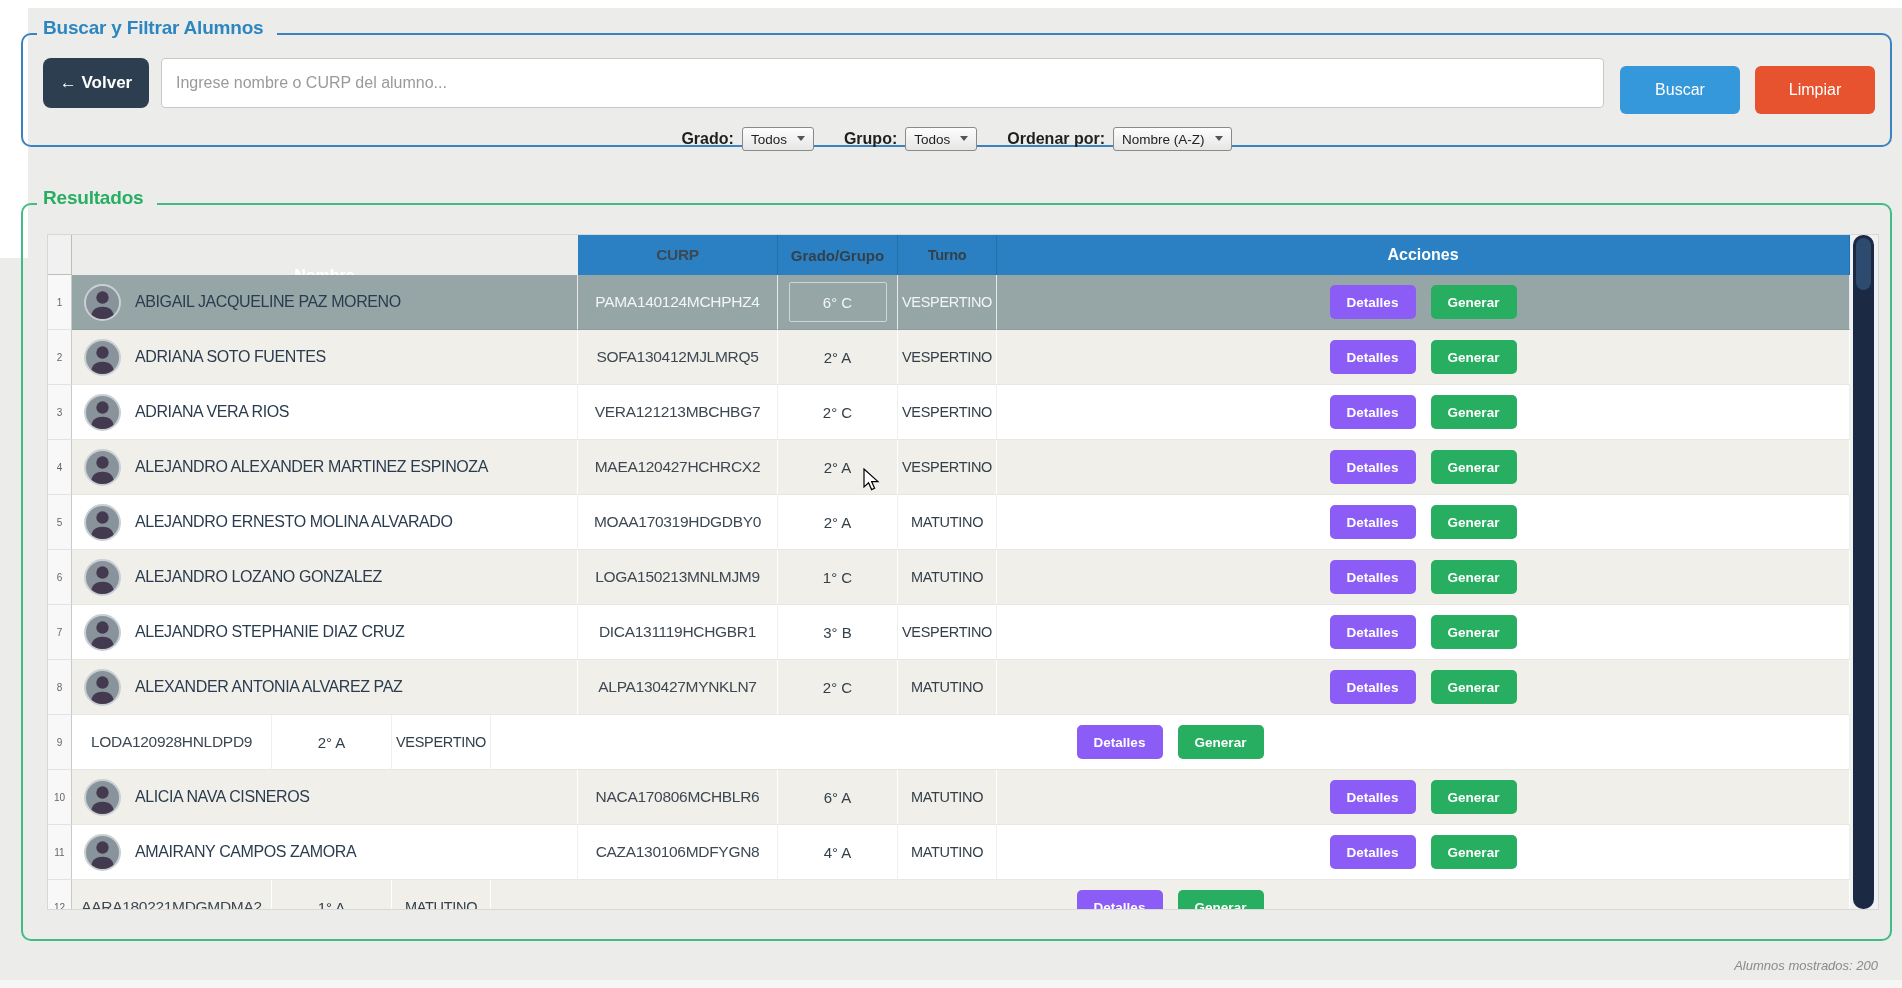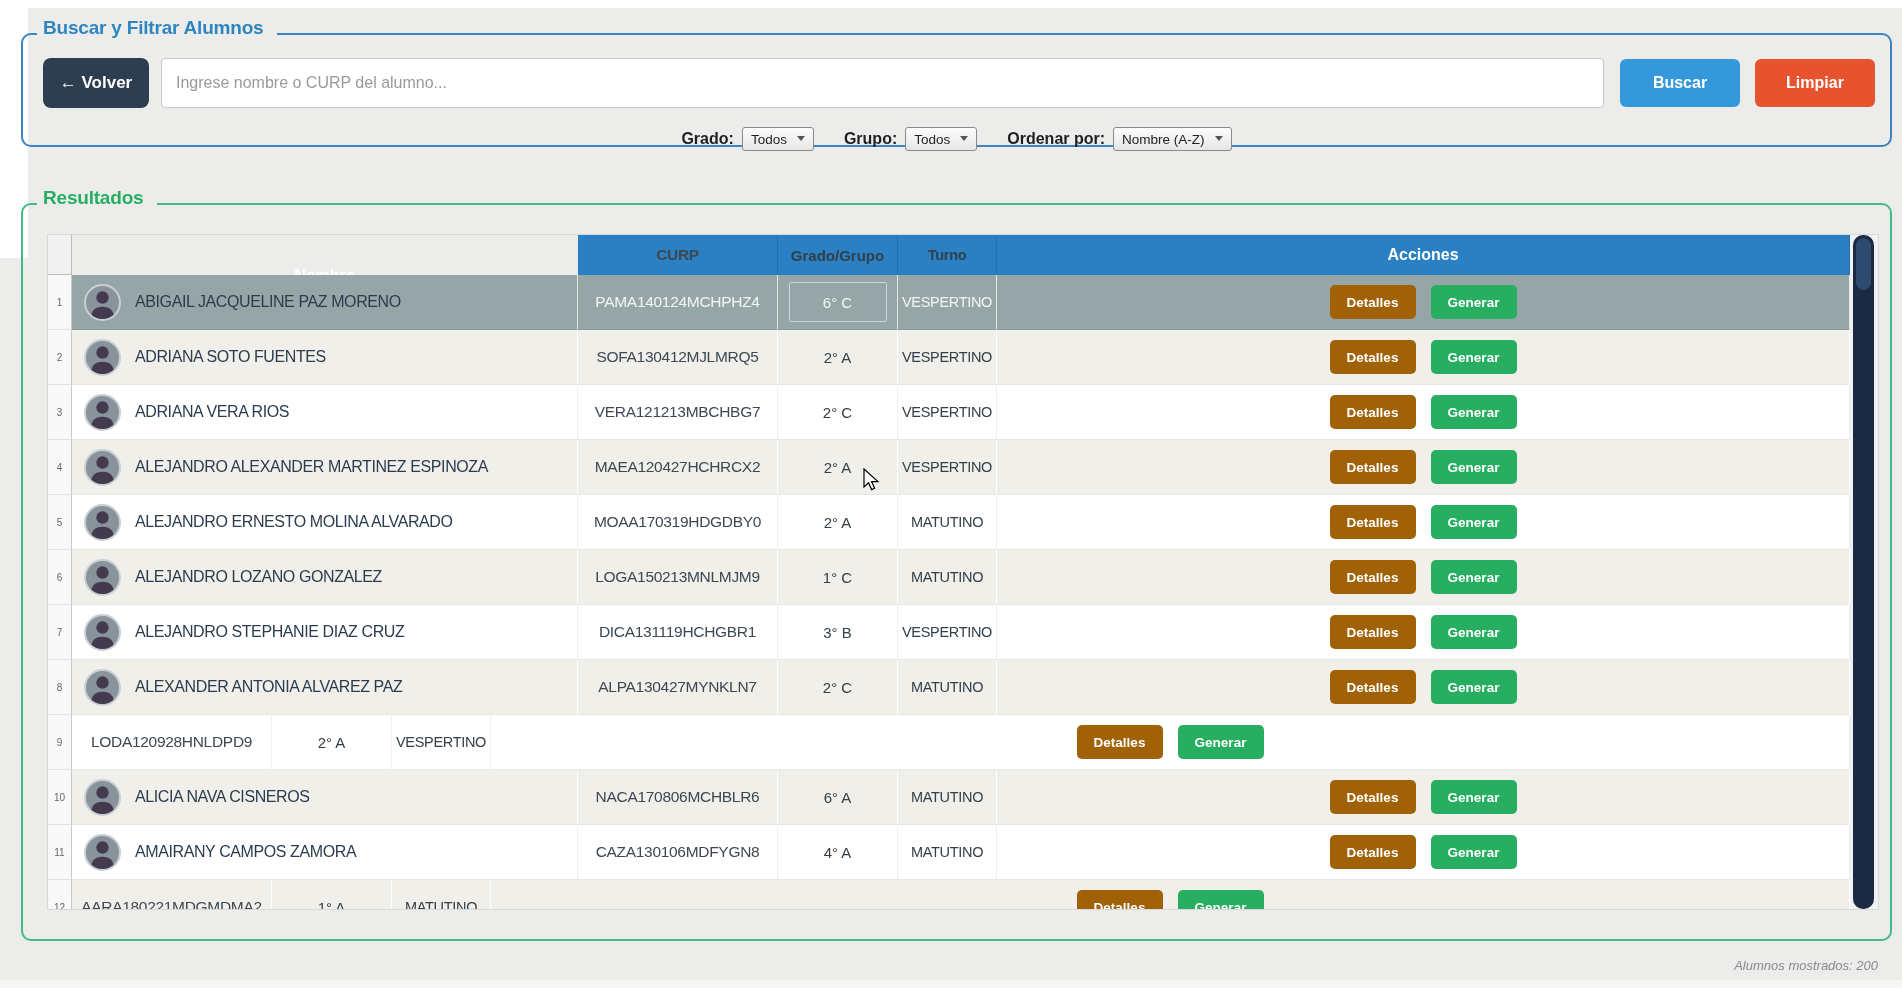--- a/index.html
+++ b/index.html
@@ -33,22 +33,22 @@
     color:#fff; font-weight:bold; font-size:17px; cursor:pointer;
     font-family:inherit;
   }
   .search-input {
     position:absolute; left:138px; top:23px; width:1443px; height:50px;
     background:#fff; border:1px solid #c8c8c8; border-radius:4px;
     padding:12px 14px; font-size:16px; color:#333; font-family:inherit;
   }
   .search-input::placeholder { color:#9a9a9a; }
   .btn-buscar, .btn-limpiar {
-    position:absolute; top:24px; width:120px; height:48px;
-    border:none; border-radius:6px; color:#fff; font-weight:bold; font-size:16px;
+    position:absolute; top:31px; width:120px; height:48px;
+    border:none; border-radius:6px; color:#fff; font-weight:normal; font-size:16px;
     cursor:pointer; font-family:inherit;
   }
   .btn-buscar  { left:1597px; background:#3498db; }
   .btn-limpiar { left:1732px; background:#e8532f; }
 
   .filters {
     position:absolute; left:0; right:0; top:90px; height:28px;
     display:flex; justify-content:center; align-items:center; gap:30px;
   }
   .filter-group { display:flex; align-items:center; gap:8px;justify-content:center; }
@@ -115,21 +115,21 @@
   .avatar svg { width:100%; height:100%; display:block; }
   .avatar.photo {
     background:
       radial-gradient(ellipse 46% 38% at 50% 52%, #e9c6a0 0%, #e9c6a0 70%, rgba(233,198,160,0) 72%),
       radial-gradient(ellipse 62% 50% at 50% 26%, #352922 0%, #352922 72%, rgba(53,41,34,0) 74%),
       linear-gradient(#8d8477 0%, #b9b2a6 45%, #ddd8cf 100%);
   }
 
   .btn { border:none; border-radius:5px; width:86px; height:34px; color:#fff;
          font-weight:bold; font-size:13.5px; cursor:pointer; font-family:inherit; }
-  .det { background:#a16207; }
+  .det { background:#8b5cf6; }
   .gen { background:#27ae60; }
 
   
   .scroll-col { width:28px; flex:0 0 28px; background:#f0f1f4; padding:0 0 0 3px; }
   .scroll-track {
     width:21px; height:100%; background:#1b2942; border-radius:10px; position:relative;
   }
   .scroll-thumb {
     position:absolute; top:3px; left:3px; width:15px; height:52px;
     background:#2e4a6e; border-radius:8px;

